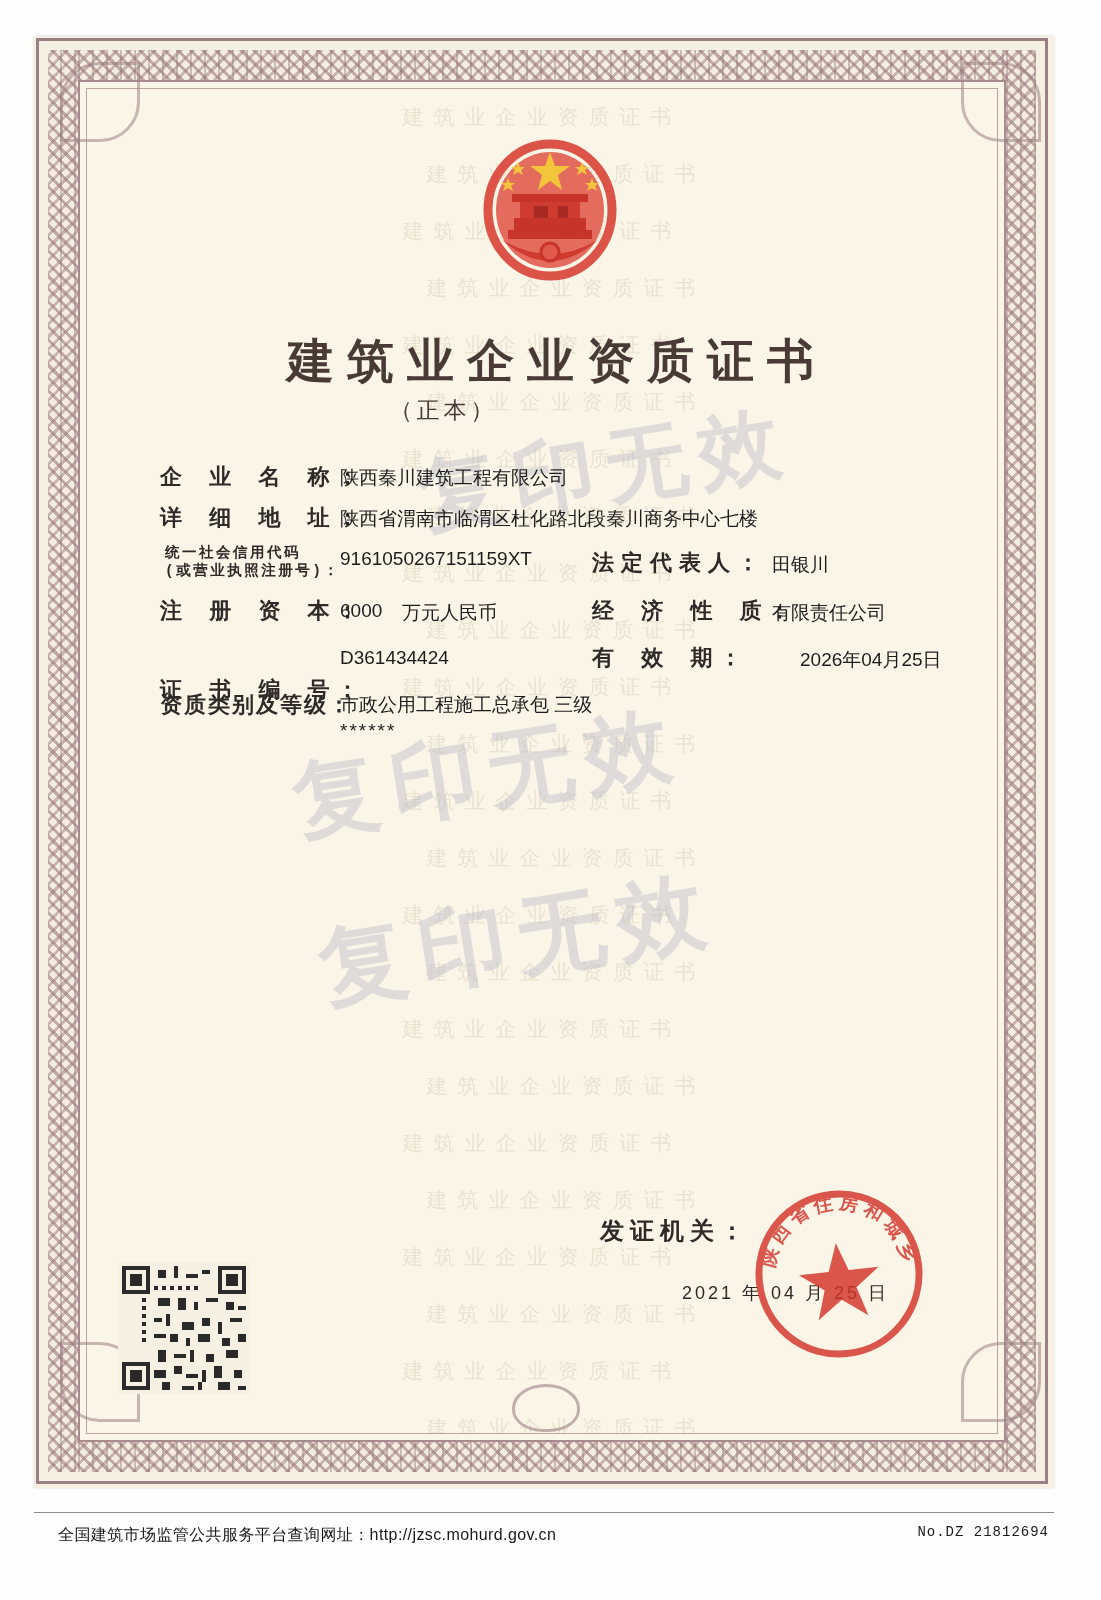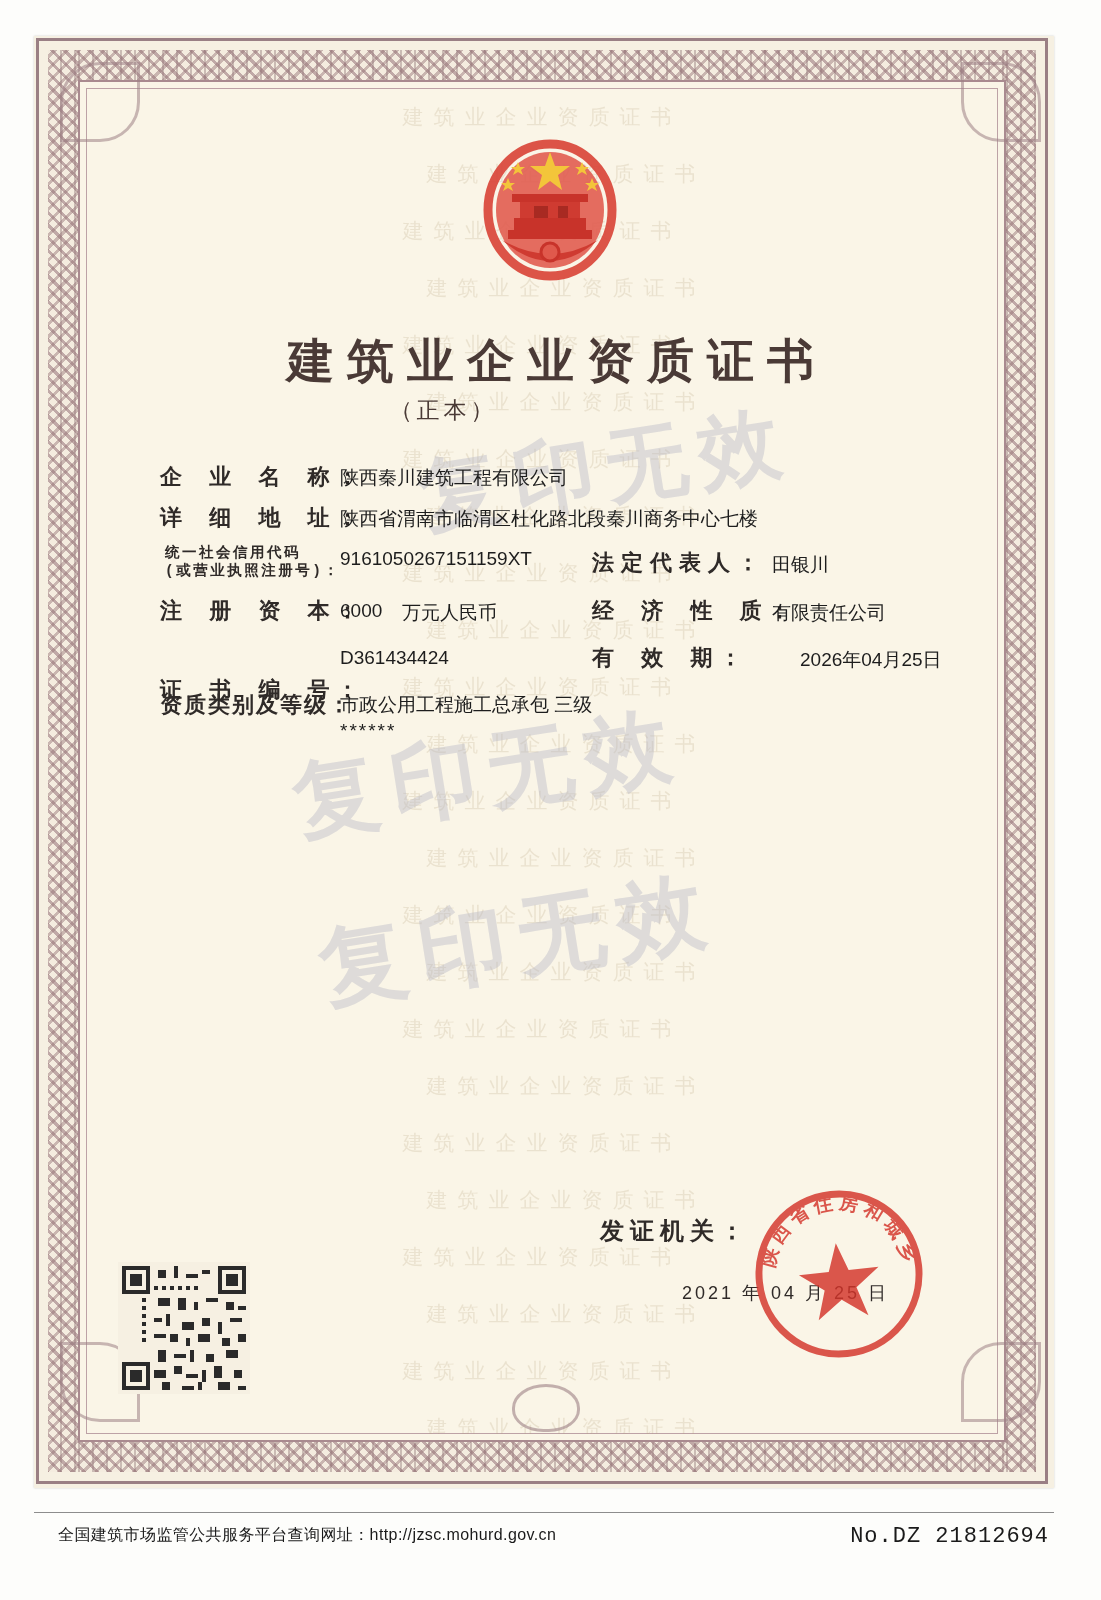--- a/index.html
+++ b/index.html
@@ -298,21 +298,21 @@
     font-family: "Liberation Sans", sans-serif;
     font-size: 16px;
     color: #1a1a1a;
     letter-spacing: 0.4px;
   }
   .footer-right {
     position: absolute;
     right: 52px;
     top: 1524px;
     font-family: "Liberation Mono", "DejaVu Sans Mono", monospace;
-    font-size: 22px;
+    font-size: 14px;
     color: #1a1a1a;
     letter-spacing: 1px;
   }
 </style>
 </head>
 <body>
 
 <div class="page">
 
   <div class="paper"></div>

